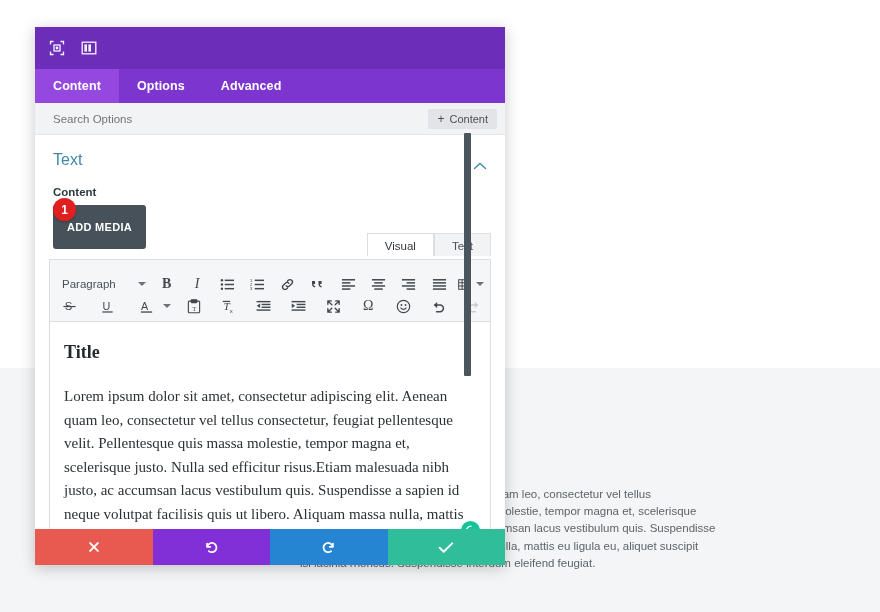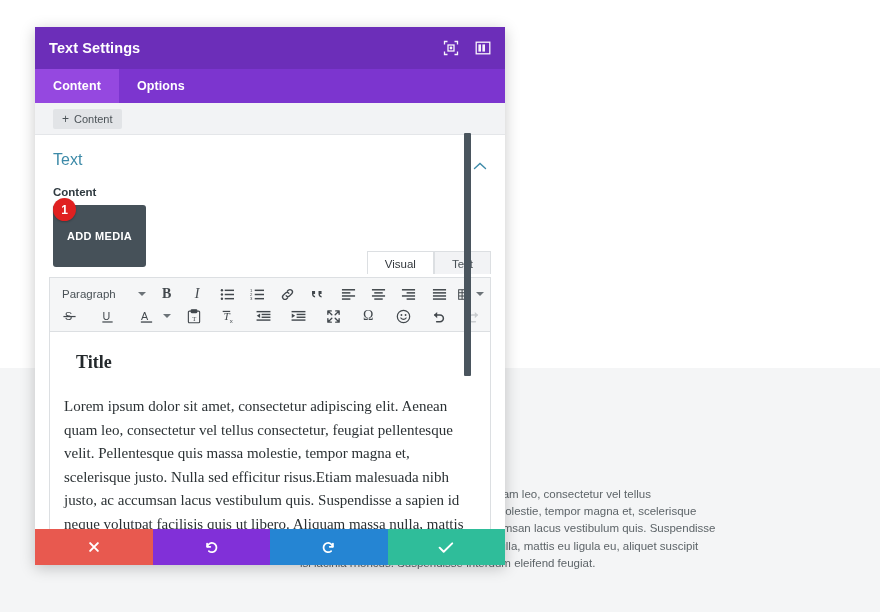--- a/index.html
+++ b/index.html
@@ -96,40 +96,40 @@
   }
   .chev { width: 14px; height: 8px; cursor: pointer; }
 
   .field-label {
     color: #2f3a40; font-size: 11.5px; font-weight: bold;
     margin: 17px 0 7px 4px;
   }
 
   .addmedia {
     background: #465159; color: #ffffff; font-size: 11px; font-weight: bold;
-    letter-spacing: .3px; padding: 25px 14px; border-radius: 3px;
+    letter-spacing: .3px; padding: 16px 14px; border-radius: 3px;
     display: inline-block; margin-left: 4px; cursor: pointer;
   }
 
   
   .editor-wrap { position: relative; margin-top: 10px; }
   .vt-tabs {
     position: absolute; right: 0; top: -26px; display: flex; align-items: flex-end;
   }
   .vt-tab {
     font-size: 11.5px; color: #4a5257; padding: 6px 17px 4px;
     border: 1px solid #dcdfe2; background: #f2f3f5; cursor: pointer;
     border-bottom: none;
   }
   .vt-tab.active { background: #ffffff; color: #32373c; font-weight: normal; }
 
   .toolbar {
     border: 1px solid #dcdfe2; background: #f5f6f7; padding: 5px 6px 4px;
   }
-  .trow { display: flex; align-items: center; height: 22px; }
+  .trow { display: flex; align-items: center; height: 22px; margin-top: 8px; }
   .trow + .trow { margin-top: 0px; }
   .tbtn {
     display: flex; align-items: center; justify-content: center;
     min-width: 22px; height: 20px; cursor: pointer; color: #42484d;
     font-size: 12px;
   }
   .tbtn svg { display: block; }
   .parabox {
     display: flex; align-items: center; gap: 22px; padding: 0 4px 0 6px;
     font-size: 11.5px; color: #4a5257; cursor: pointer; margin-right: 6px;
@@ -137,21 +137,21 @@
   .caret { width: 0; height: 0; border-left: 4px solid transparent;
            border-right: 4px solid transparent; border-top: 4px solid #6c7378; }
   .tsep { width: 9px; }
 
   .editor-area {
     border: 1px solid #dcdfe2; border-top: none; background: #ffffff;
     height: 228px; padding: 12px 14px 0; position: relative; overflow: hidden;
   }
   .ed-title {
     font-family: "Liberation Serif", serif; font-size: 18px; font-weight: bold;
-    color: #24292c; margin: 8px 0 0 12px;
+    color: #24292c; margin: 8px 0 0 0;
   }
   .ed-para {
     font-family: "Liberation Serif", serif; font-size: 15px; line-height: 23.5px;
     color: #2b3134; margin-top: 22px;
   }
   .gram {
     position: absolute; right: 10px; bottom: 9px;
     width: 19px; height: 19px; border-radius: 50%;
     background: #15c39a; display: flex; align-items: center; justify-content: center;
     cursor: pointer;
@@ -197,21 +197,20 @@
   <div id="bg-body" style="white-space:pre-line">t, consectetur adipiscing elit. Aenean quam leo, consectetur vel tellus
 tesque velit. Pellentesque quis massa molestie, tempor magna et, scelerisque
 us.Etiam malesuada nibh justo, ac accumsan lacus vestibulum quis. Suspendisse
 facilisis quis ut libero. Aliquam massa nulla, mattis eu ligula eu, aliquet suscipit
 isl lacinia rhoncus. Suspendisse interdum eleifend feugiat.</div>
 </div>
 
 <div id="modal">
 
   <div class="titlebar">
-    <div class="title">Text Settings</div>
     <div class="tb-icons">
       <span class="tb-ico">
         <svg viewBox="0 0 16 16" width="16" height="16">
           <g fill="none" stroke="#ffffff" stroke-width="1.3">
             <path d="M1.5 4.5v-3h3M11.5 1.5h3v3M14.5 11.5v3h-3M4.5 14.5h-3v-3"></path>
             <rect x="5" y="5" width="6" height="6"></rect>
           </g>
           <circle cx="8" cy="8" r="1.4" fill="#ffffff"></circle>
         </svg>
       </span>
@@ -221,23 +220,25 @@
           <rect x="3.4" y="4.4" width="2.6" height="7.2" fill="#ffffff"></rect>
           <rect x="7.4" y="4.4" width="2.6" height="7.2" fill="#ffffff"></rect>
         </svg>
       </span>
     </div>
   </div>
 
   <div class="tabs">
     <div class="tab active">Content</div>
     <div class="tab">Options</div>
+    <div class="tab">Advanced</div>
   </div>
 
   <div class="searchrow">
+    <input class="sph" style="border: none; background: transparent; outline: none; font-family: &quot;Liberation Sans&quot;, sans-serif;" placeholder="Search Options">
     <div class="filterbtn">
       <span class="plus">+</span>
       <span>Content</span>
     </div>
   </div>
 
   <div class="panelbody">
 
     <div class="sect-head">
       <div class="sect-title">Text</div>

